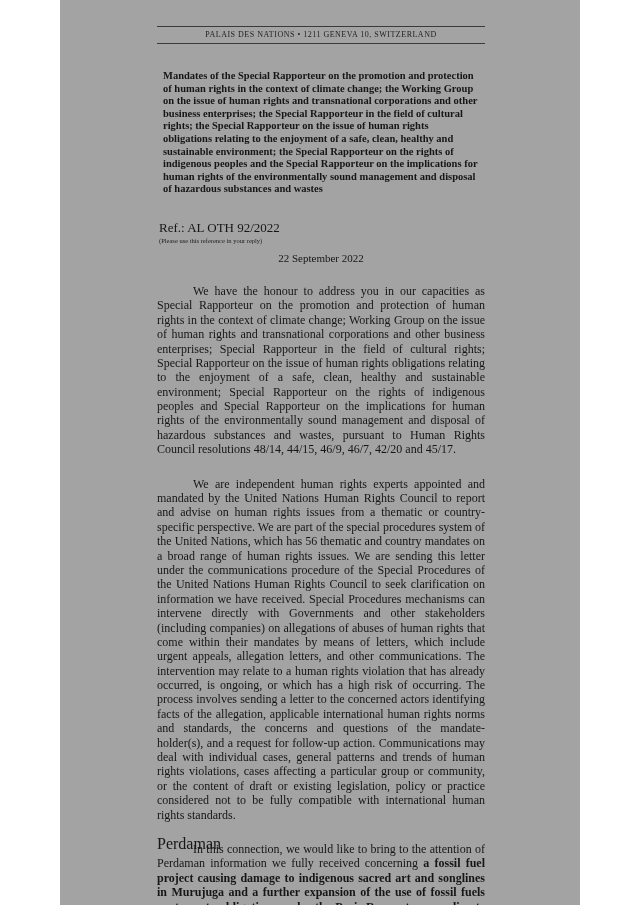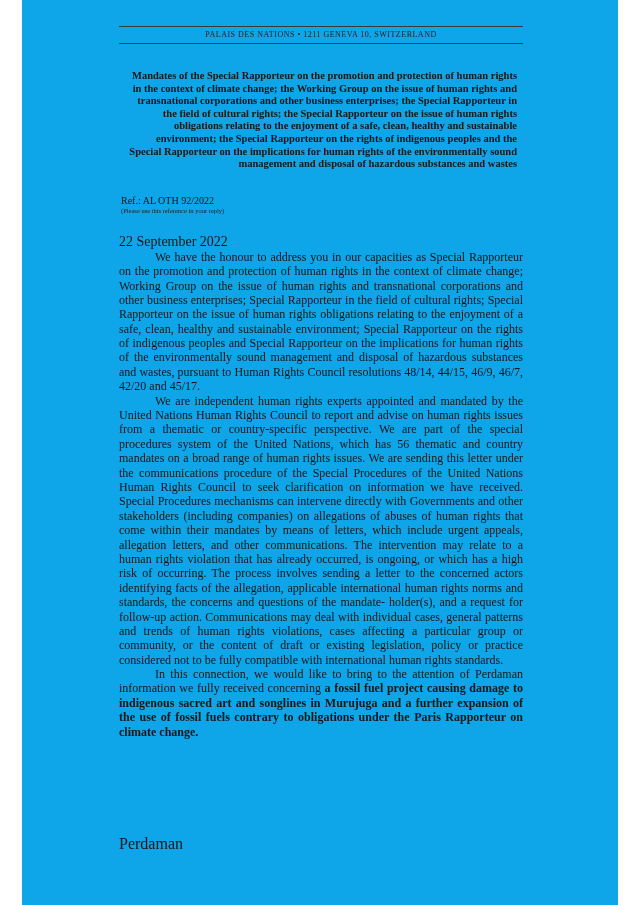--- a/index.html
+++ b/index.html
@@ -2,24 +2,24 @@
 <html><head>
 <meta charset="utf-8">
 <style>
   html, body {
     margin: 0;
     padding: 0;
     background: #ffffff;
   }
   .page {
     position: relative;
-    width: 596px;
+    width: 520px;
     height: 905px;
     margin: 0 auto;
-    background: #0ea5e9;
+    background: #a3a3a3;
     font-family: "Liberation Serif", "DejaVu Serif", serif;
     color: #161616;
     box-sizing: border-box;
     padding: 26px 95px 0 97px;
   }
   
   .letterhead {
     text-align: center;
   }
   .rule {
@@ -31,55 +31,55 @@
     font-size: 8px;
     letter-spacing: 0.5px;
     padding: 3px 0 4px 0;
     color: #222;
   }
   
   .mandates {
     margin-top: 26px;
     font-size: 10.5px;
     font-weight: bold;
-    text-align: right;
+    text-align: left;
     line-height: 1.2;
     padding: 0 6px;
   }
   
   .ref-block {
     margin-top: 24px;
     padding-left: 2px;
   }
   .ref-number {
-    font-size: 10px;
+    font-size: 13px;
   }
   .ref-note {
     font-size: 6.5px;
     margin-top: 1px;
     color: #222;
   }
   
   .date-line {
-    margin-top: 20px;
-    text-align: left;
-    font-size: 14px;
+    margin-top: 8px;
+    text-align: center;
+    font-size: 11px;
   }
   
   .salutation {
     margin-top: 24px;
     font-size: 12px;
   }
   
   .para {
     font-size: 12px;
     line-height: 1.2;
     text-align: justify;
     text-indent: 36px;
-    margin: 0 0 0 0;
+    margin: 20px 0 0 0;
   }
   .para .bold-run {
     font-weight: bold;
   }
   
   .footer-name {
     position: absolute;
     left: 97px;
     bottom: 52px;
     font-size: 16px;

